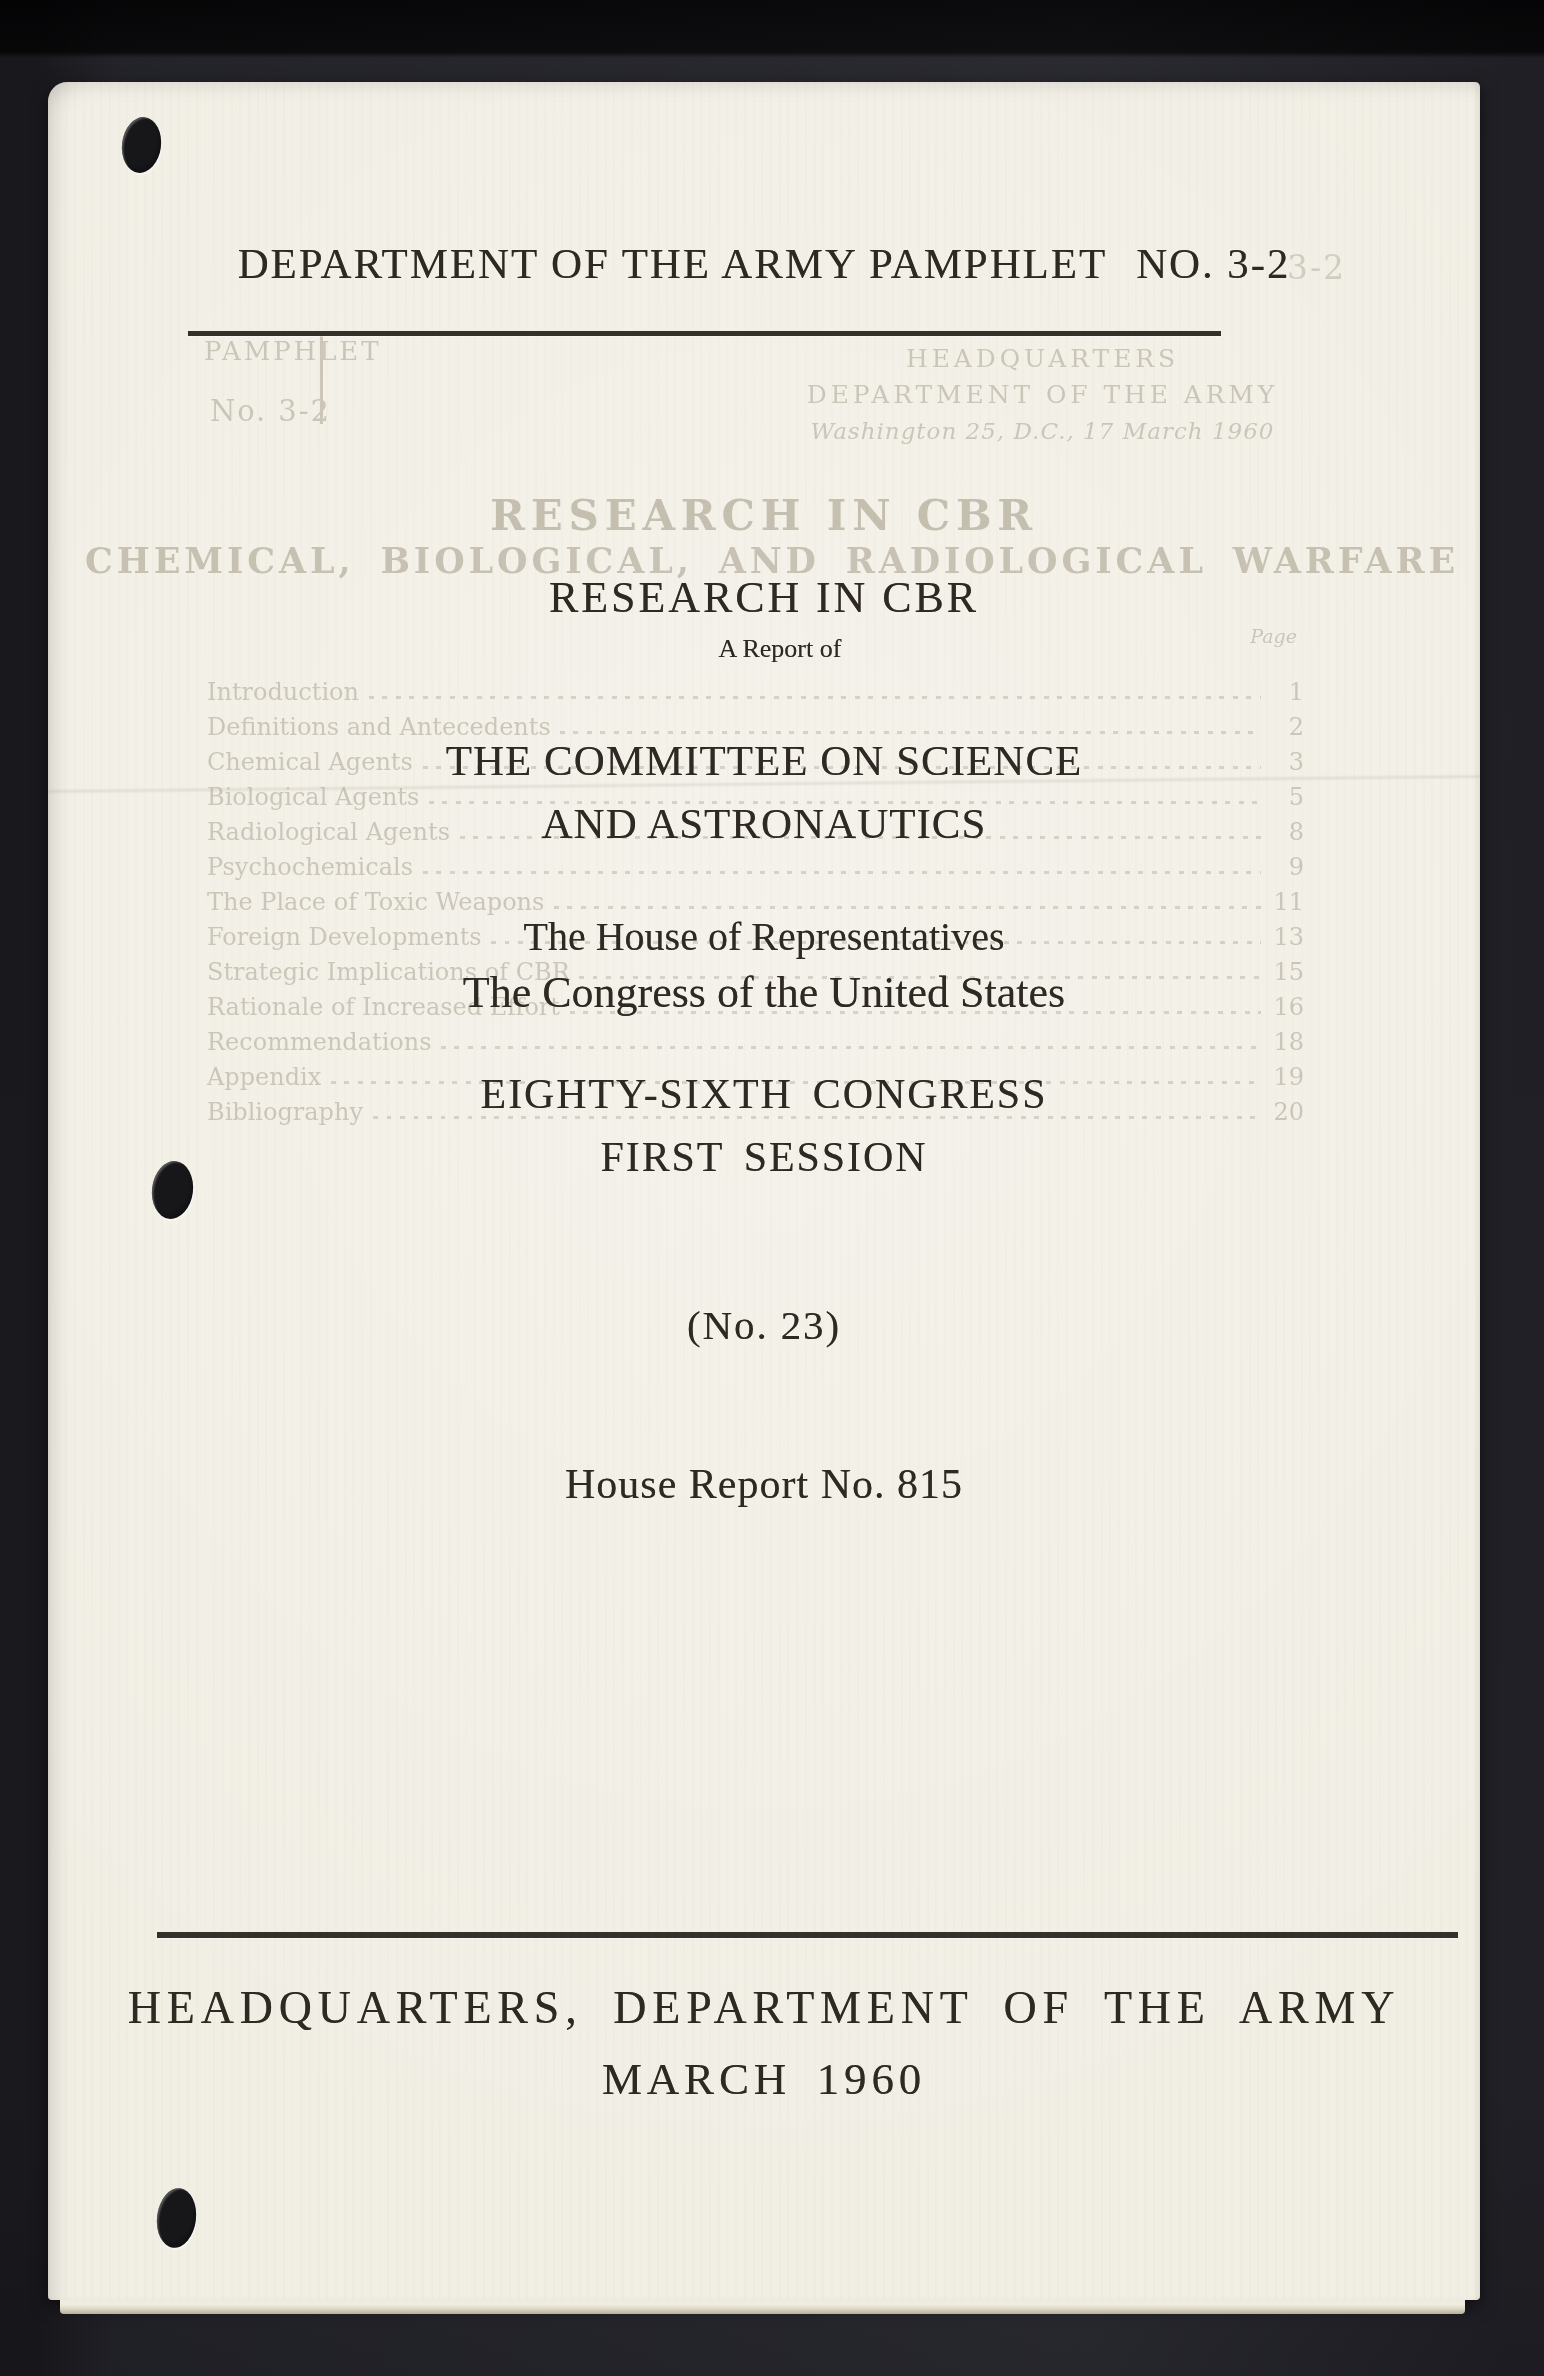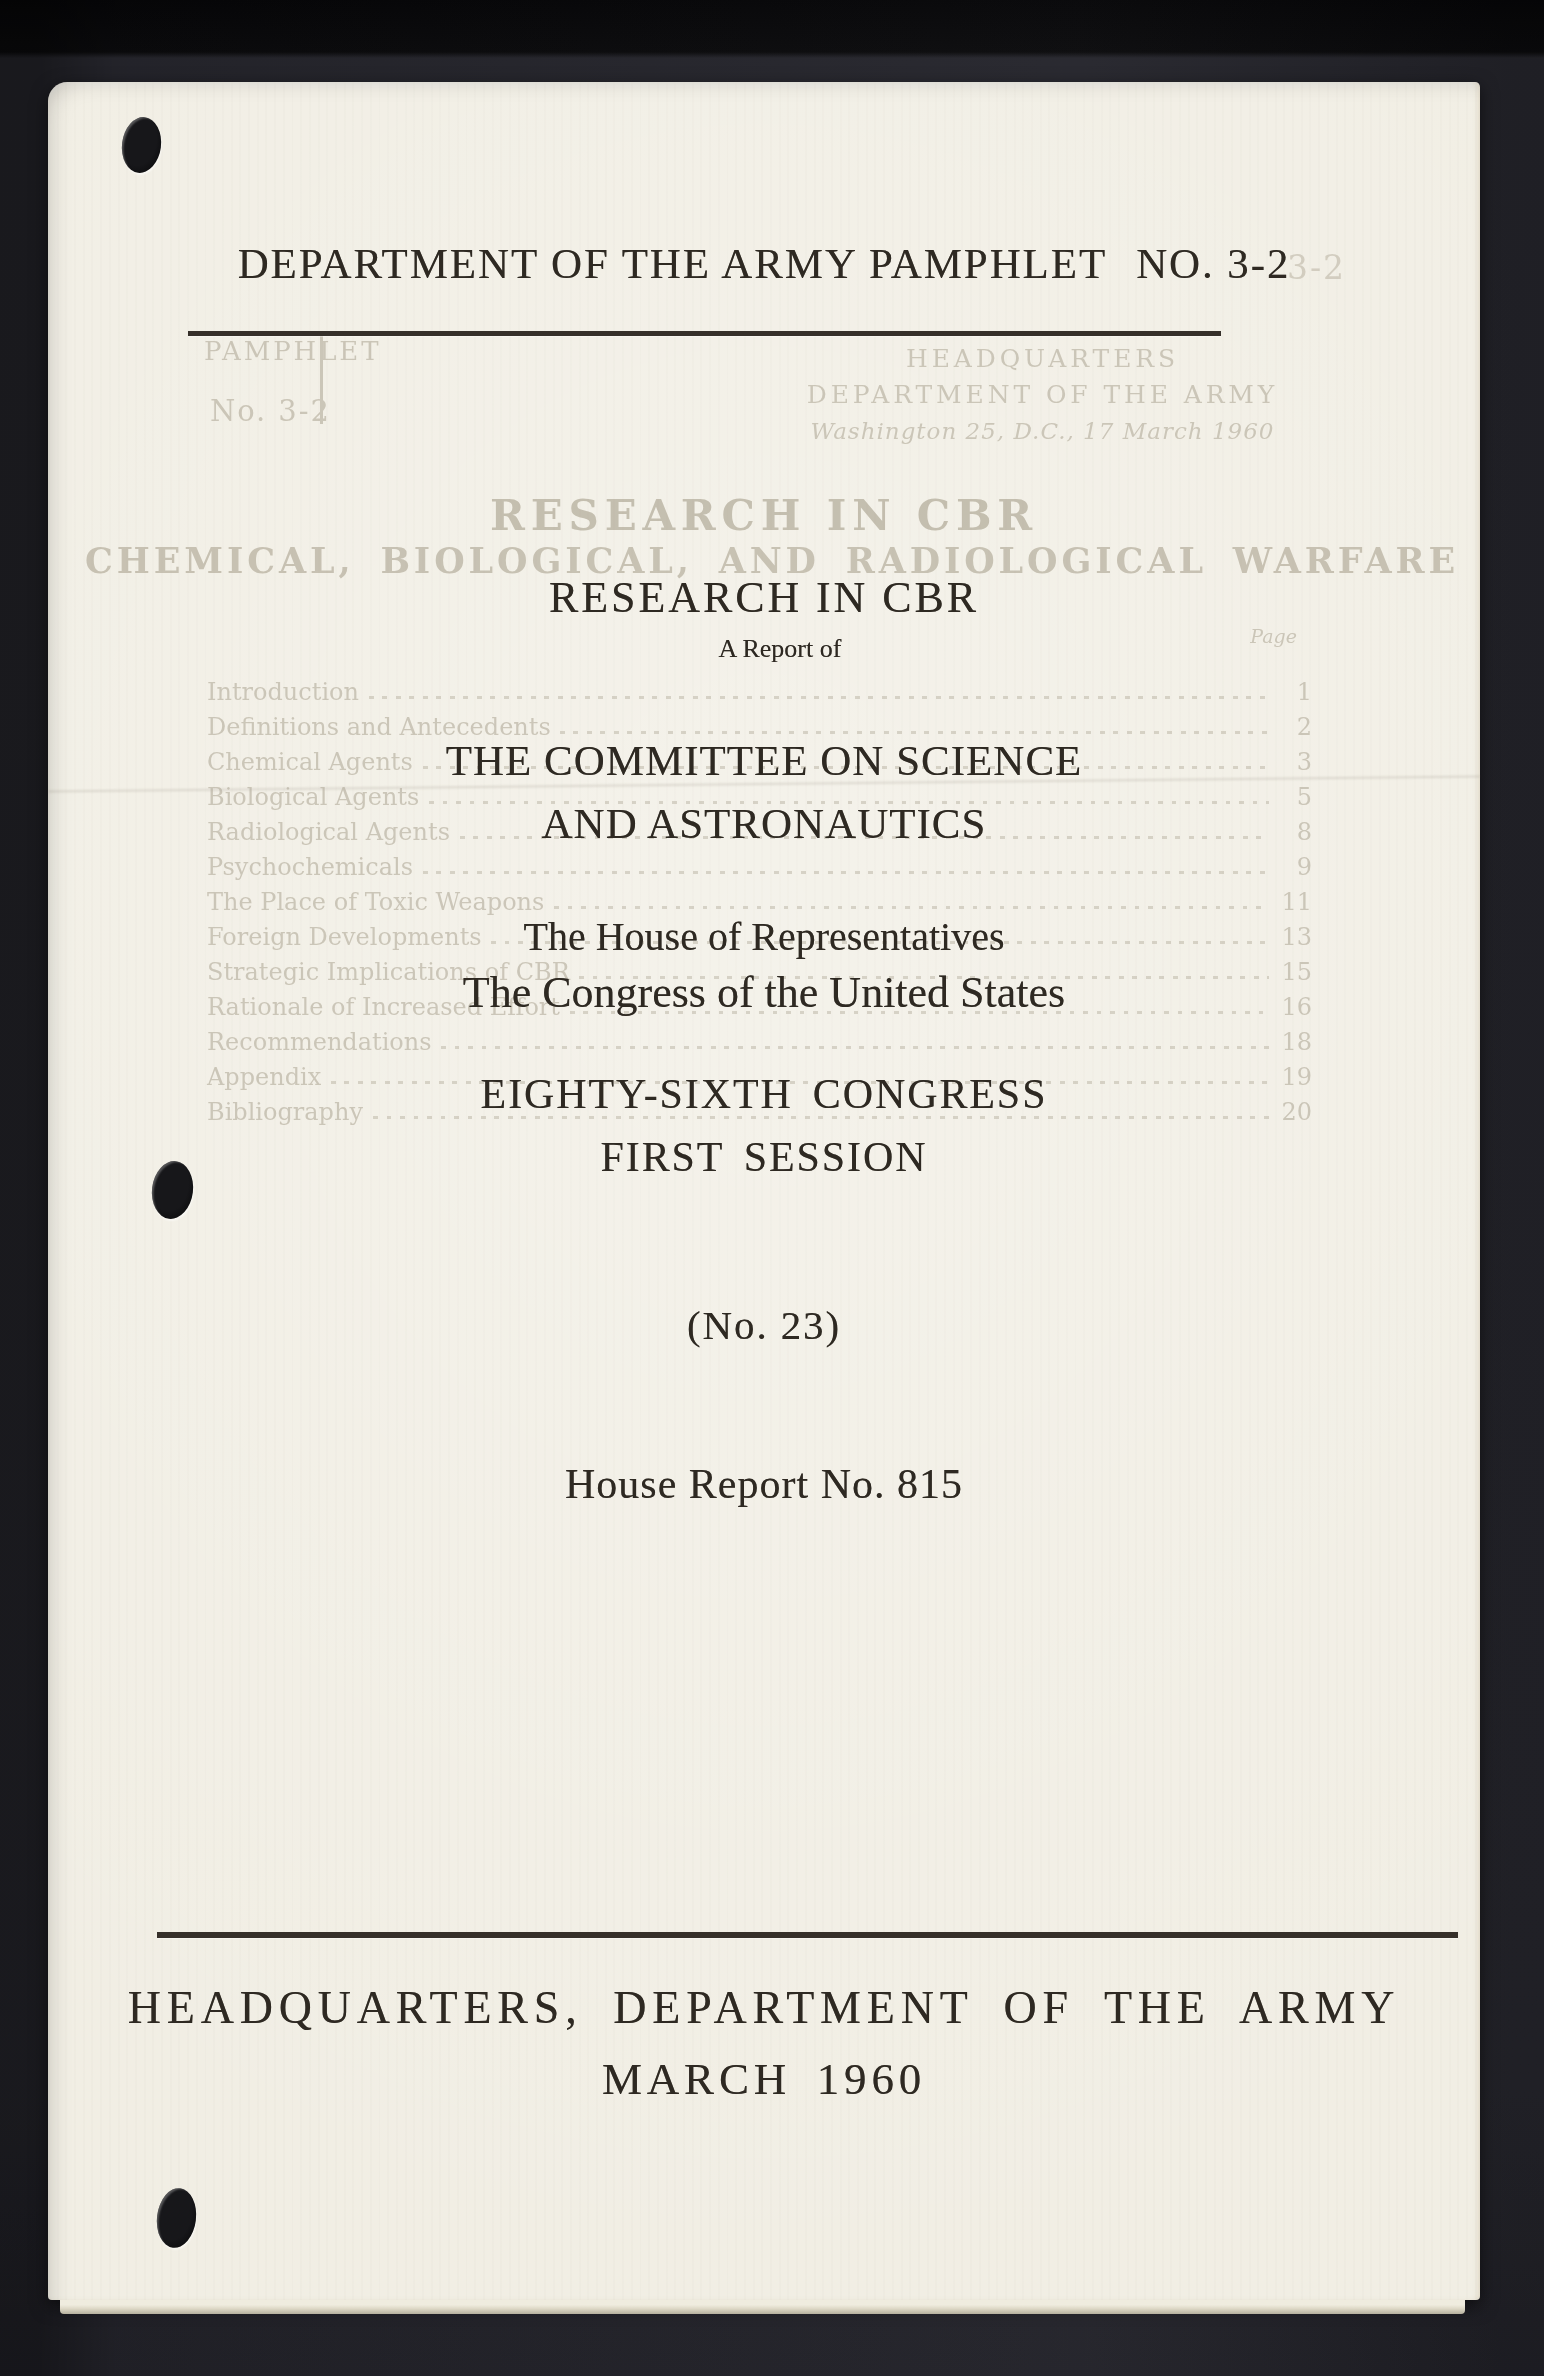--- a/index.html
+++ b/index.html
@@ -48,21 +48,21 @@
   .g-pamphlet{left:156px;top:254px;font-size:26px;letter-spacing:2.9px;}
   .g-pamphno{left:162px;top:312px;font-size:29px;letter-spacing:1.9px;}
   .g-vline{position:absolute;left:272px;top:253px;width:2.9px;height:89px;background:currentColor;}
   .g-no32r{left:1239px;top:166px;font-size:33px;letter-spacing:1.9px;opacity:.8;}
   .g-hq{position:absolute;left:676px;top:259px;width:637px;text-align:center;}
   .g-hq div{line-height:36px;font-size:25px;letter-spacing:3.9px;}
   .g-hq .g-hq3{font-size:23px;font-style:italic;letter-spacing:1px;}
   .g-title{left:0;right:0;top:409px;text-align:center;font-size:42px;font-weight:bold;letter-spacing:5.8px;color:#978e78;}
   .g-sub{left:0;right:0;top:458px;text-align:center;font-size:35px;font-weight:bold;letter-spacing:3.9px;word-spacing:9.7px;color:#9d947f;}
   .g-pagehdr{position:absolute;right:183px;top:543px;font-size:19px;font-style:italic;}
-  .g-toc{position:absolute;left:159px;right:168px;top:589px;font-size:24px;}
+  .g-toc{position:absolute;left:159px;right:176px;top:589px;font-size:24px;}
   .g-toc-row{display:flex;align-items:flex-end;height:35px;}
   .g-label{white-space:nowrap;}
   .g-dots{flex:1;height:2.9px;margin:0 9.7px 6.8px 9.7px;align-self:flex-end;
     background:repeating-linear-gradient(90deg,currentColor 0 4.8px,transparent 4.8px 13.5px);opacity:.75;}
   .g-page{width:33px;text-align:right;}
   .g-crease{position:absolute;left:0;right:0;top:701px;height:1.9px;background:rgba(110,100,82,.35);transform:rotate(-.6deg);filter:blur(1px);}
   
   .ink{position:absolute;inset:0;color:#2e2922;}
   .line{position:absolute;left:0;right:0;text-align:center;white-space:nowrap;text-shadow:0 0 0.6px rgba(46,41,34,.55);font-family:Liberation Serif, serif;}
   .doc-header{top:157px;font-size:43px;letter-spacing:1.9px;}

